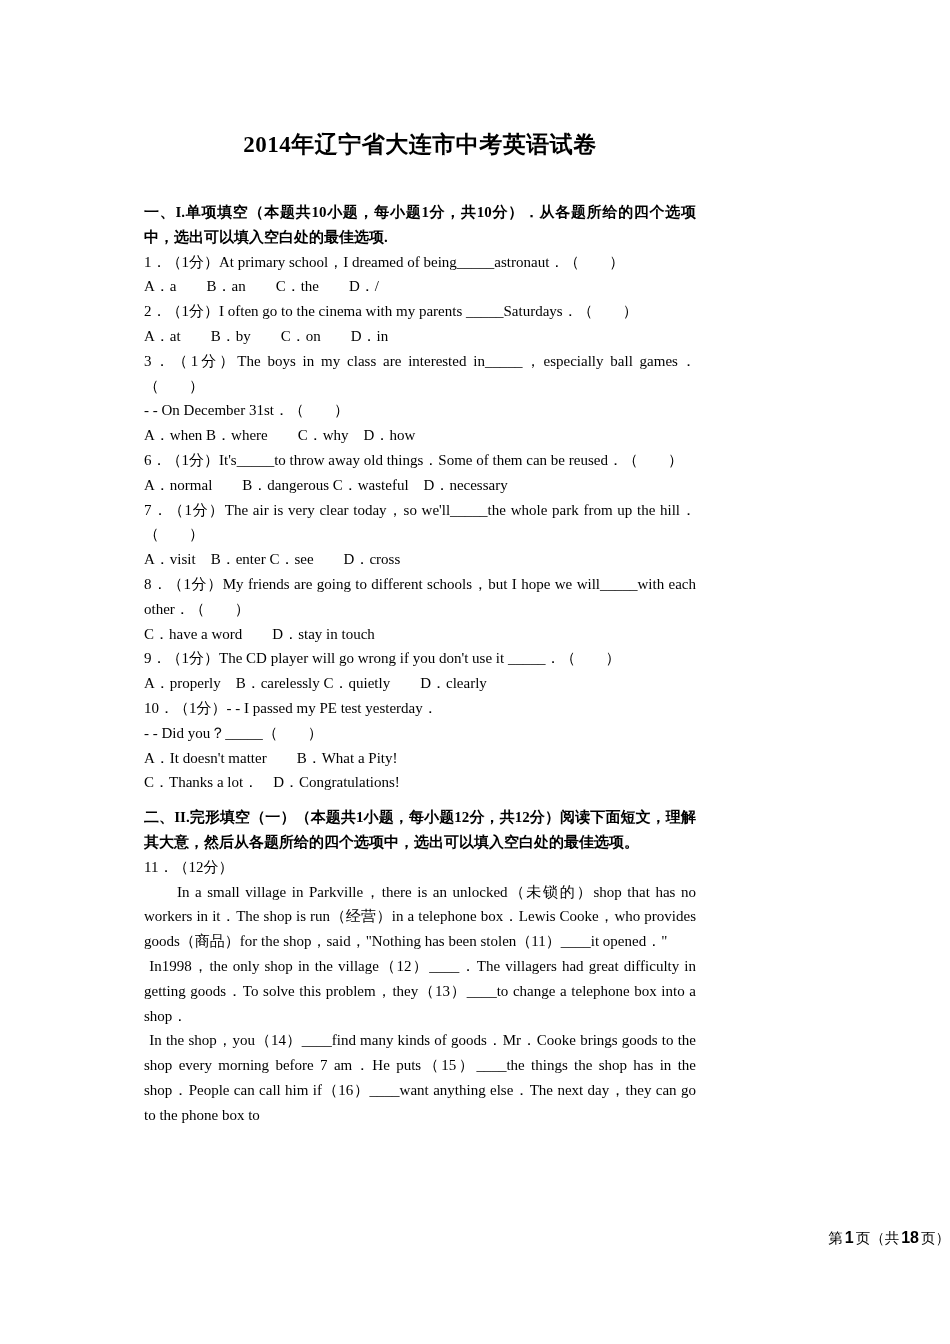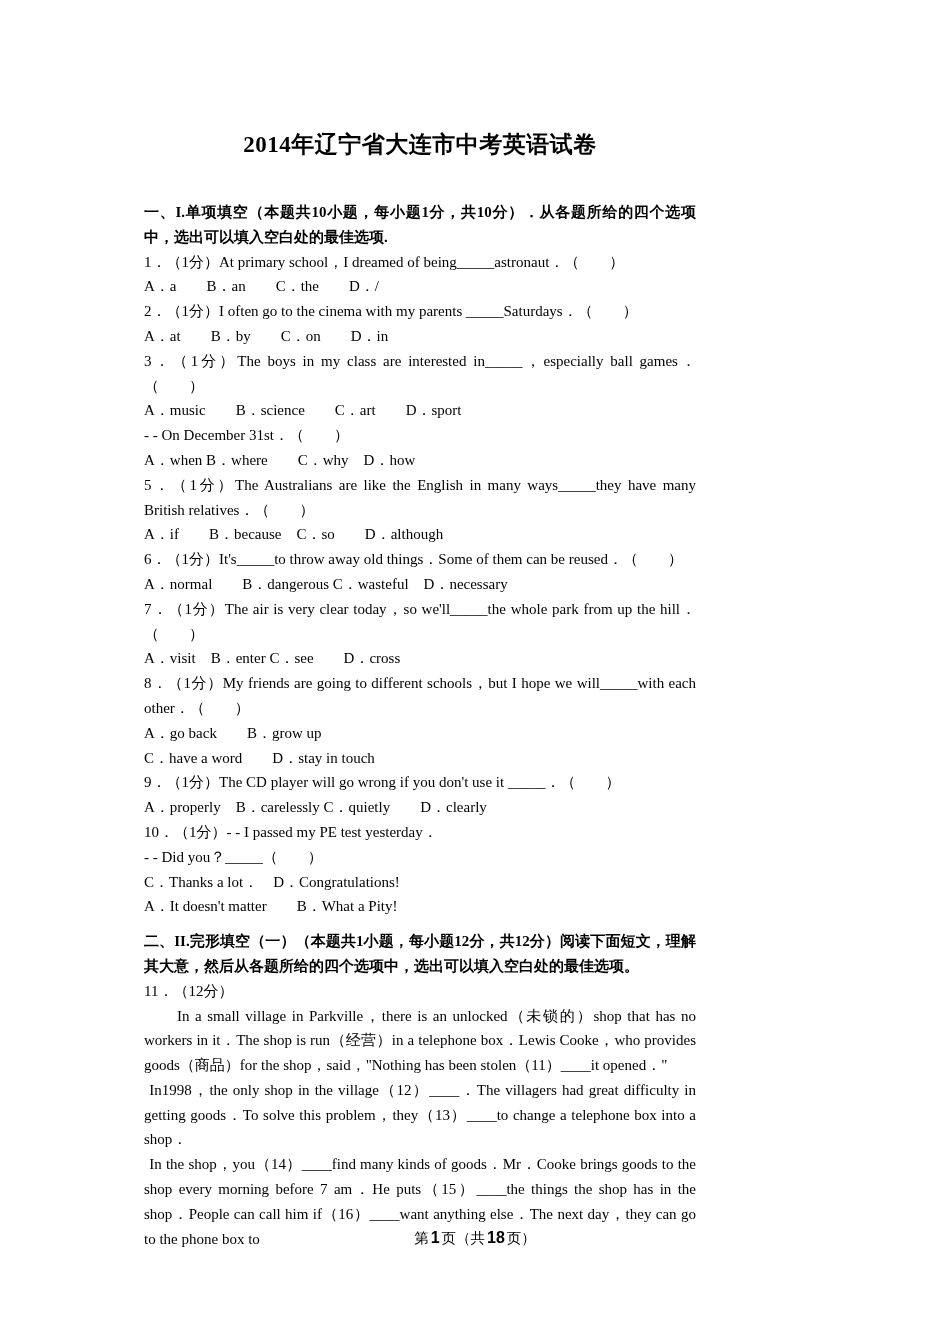--- a/index.html
+++ b/index.html
@@ -34,21 +34,21 @@
   }
   .line, .para { white-space: pre-wrap; }
   .indent2 { text-indent: 2.2em; }
   .indent-s { text-indent: 0.35em; }
   .section2 { margin-top: 10px; }
   .footer {
     position: absolute;
     top: 1227px;
     left: 0;
     width: 950px;
-    text-align: center;
+    text-align: right;
     font-size: 14.5px;
     line-height: 22px;
   }
   .footer .fnum {
     font-family: "Liberation Sans", sans-serif;
     font-weight: 700;
     font-size: 16px;
     padding: 0 2px;
   }
 </style>
@@ -68,59 +68,53 @@
       <p class="line">A．a　　B．an　　C．the　　D．/</p>
     </div>
 
     <div class="question">
       <p class="line">2．（1分）I often go to the cinema with my parents _____Saturdays．（　　）</p>
       <p class="line">A．at　　B．by　　C．on　　D．in</p>
     </div>
 
     <div class="question">
       <p class="line">3．（1分）The boys in my class are interested in_____，especially ball games．（　　）</p>
-      <p class="line">A．music　　B．science　　C．art　　D．sport</p>
     </div>
 
     <div class="question">
       <p class="line">- - On December 31st．（　　）</p>
       <p class="line">A．when B．where　　C．why　D．how</p>
     </div>
 
-    <div class="question">
-      <p class="line">5．（1分）The Australians are like the English in many ways_____they have many British relatives．（　　）</p>
-      <p class="line">A．if　　B．because　C．so　　D．although</p>
-    </div>
 
     <div class="question">
       <p class="line">6．（1分）It's_____to throw away old things．Some of them can be reused．（　　）</p>
       <p class="line">A．normal　　B．dangerous C．wasteful　D．necessary</p>
     </div>
 
     <div class="question">
       <p class="line">7．（1分）The air is very clear today，so we'll_____the whole park from up the hill．（　　）</p>
       <p class="line">A．visit　B．enter C．see　　D．cross</p>
     </div>
 
     <div class="question">
       <p class="line">8．（1分）My friends are going to different schools，but I hope we will_____with each other．（　　）</p>
-      <p class="line">A．go back　　B．grow up</p>
       <p class="line">C．have a word　　D．stay in touch</p>
     </div>
 
     <div class="question">
       <p class="line">9．（1分）The CD player will go wrong if you don't use it _____．（　　）</p>
       <p class="line">A．properly　B．carelessly C．quietly　　D．clearly</p>
     </div>
 
     <div class="question">
       <p class="line">10．（1分）- - I passed my PE test yesterday．</p>
       <p class="line">- - Did you？_____（　　）</p>
+      <p class="line">A．It doesn't matter　　B．What a Pity!</p>
       <p class="line">C．Thanks a lot．　D．Congratulations!</p>
-      <p class="line">A．It doesn't matter　　B．What a Pity!</p>
     </div>
 
     <div class="section2">
       <p class="heading">二、II.完形填空（一）（本题共1小题，每小题12分，共12分）阅读下面短文，理解其大意，然后从各题所给的四个选项中，选出可以填入空白处的最佳选项。</p>
       <p class="line">11．（12分）</p>
       <p class="para indent2">In a small village in Parkville，there is an unlocked（未锁的）shop that has no workers in it．The shop is run（经营）in a telephone box．Lewis Cooke，who provides goods（商品）for the shop，said，"Nothing has been stolen（11）____it opened．"</p>
       <p class="para indent-s">In1998，the only shop in the village（12）____．The villagers had great difficulty in getting goods．To solve this problem，they（13）____to change a telephone box into a shop．</p>
       <p class="para indent-s">In the shop，you（14）____find many kinds of goods．Mr．Cooke brings goods to the shop every morning before 7 am．He puts（15）____the things the shop has in the shop．People can call him if（16）____want anything else．The next day，they can go to the phone box to</p>
     </div>
 

